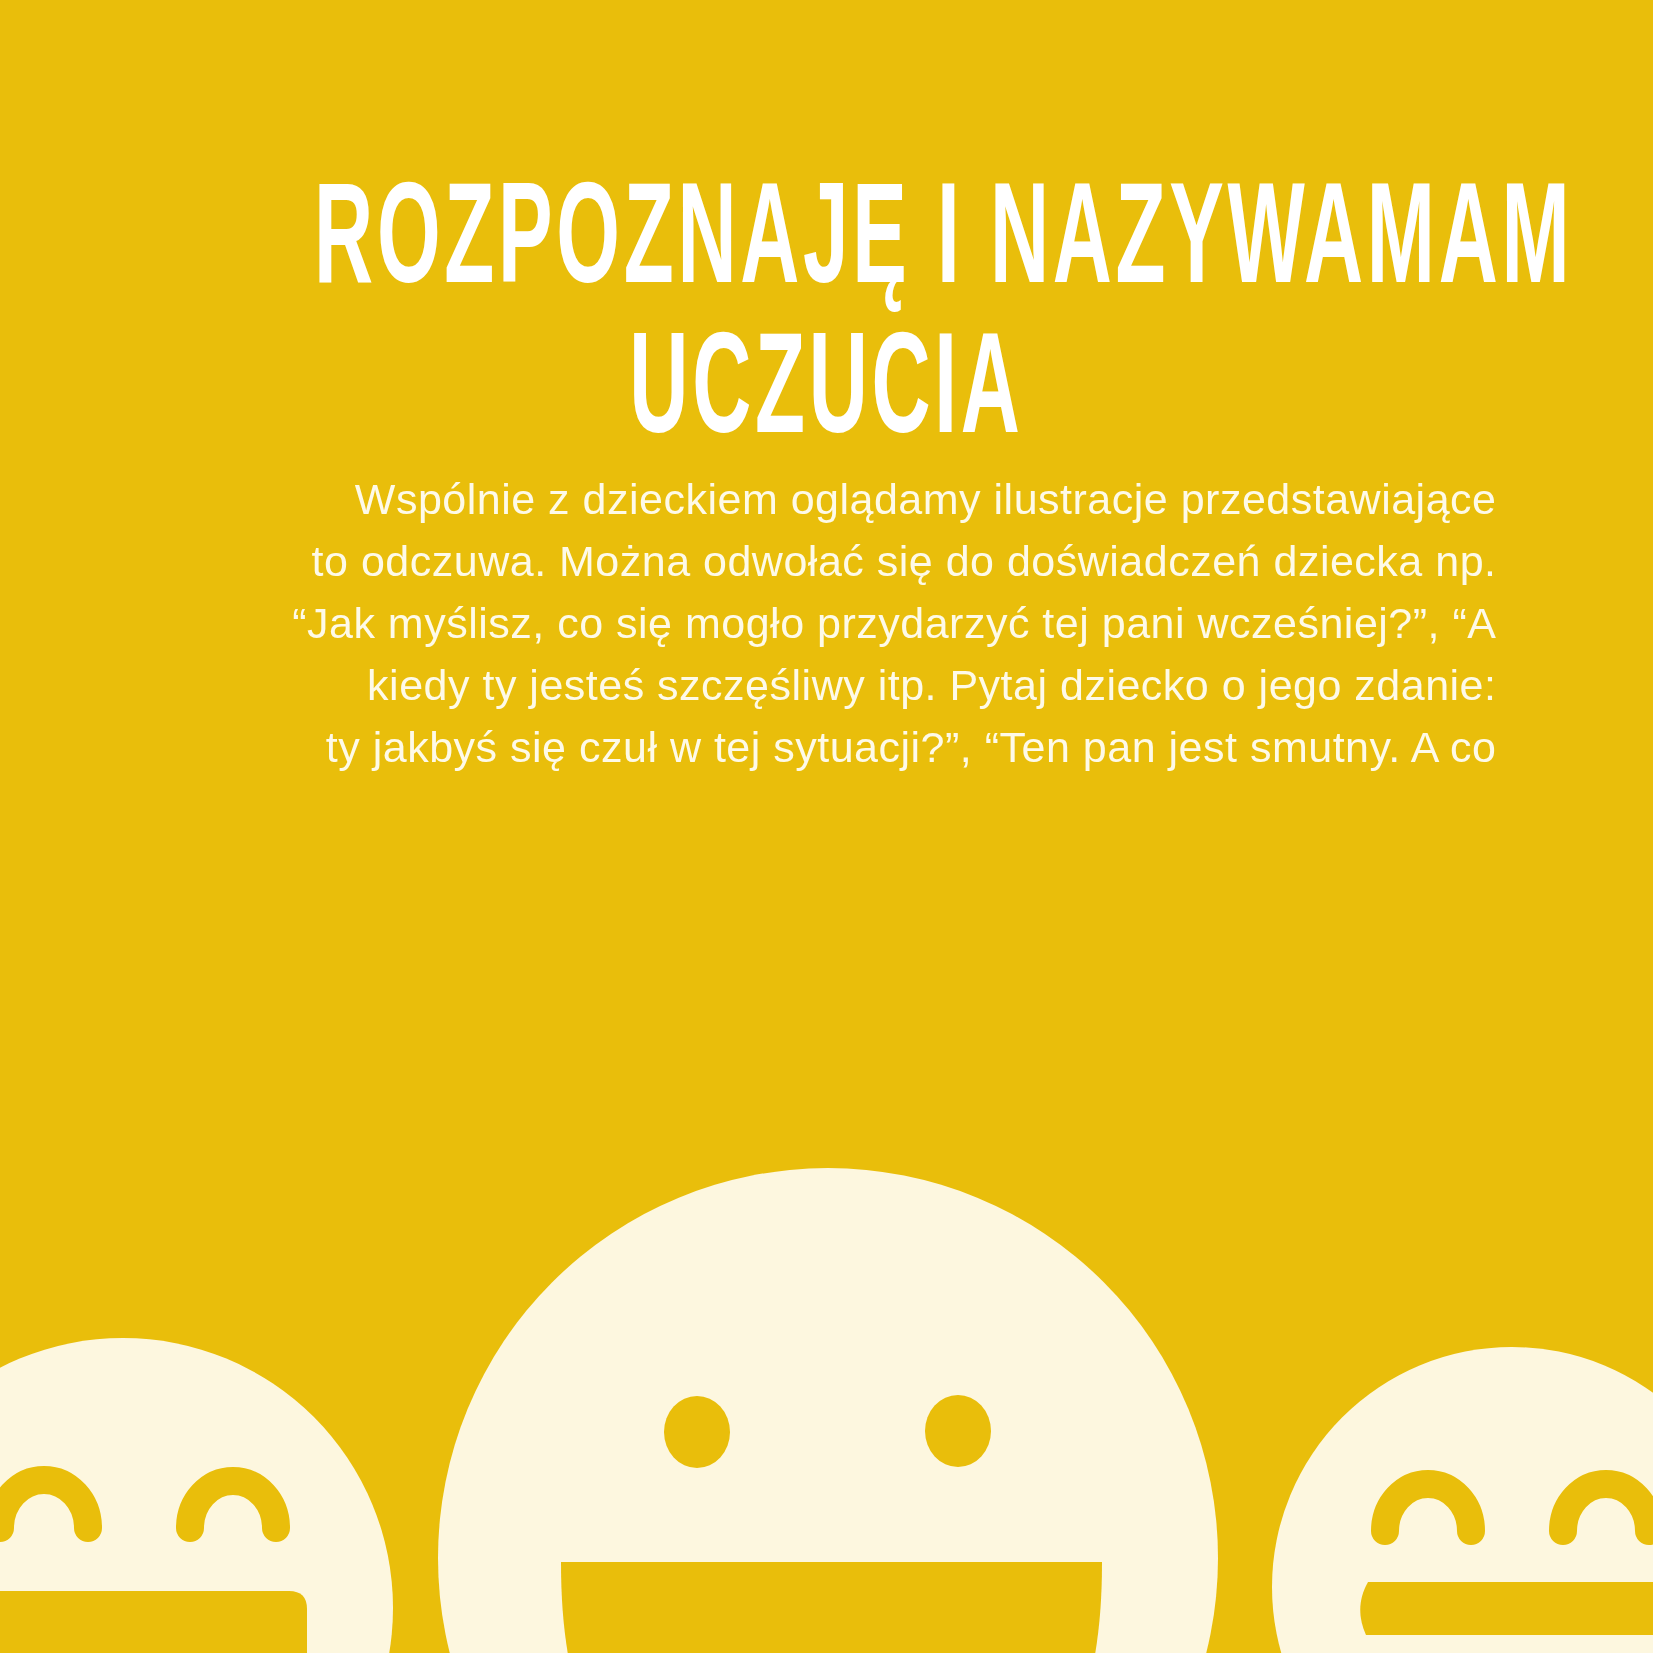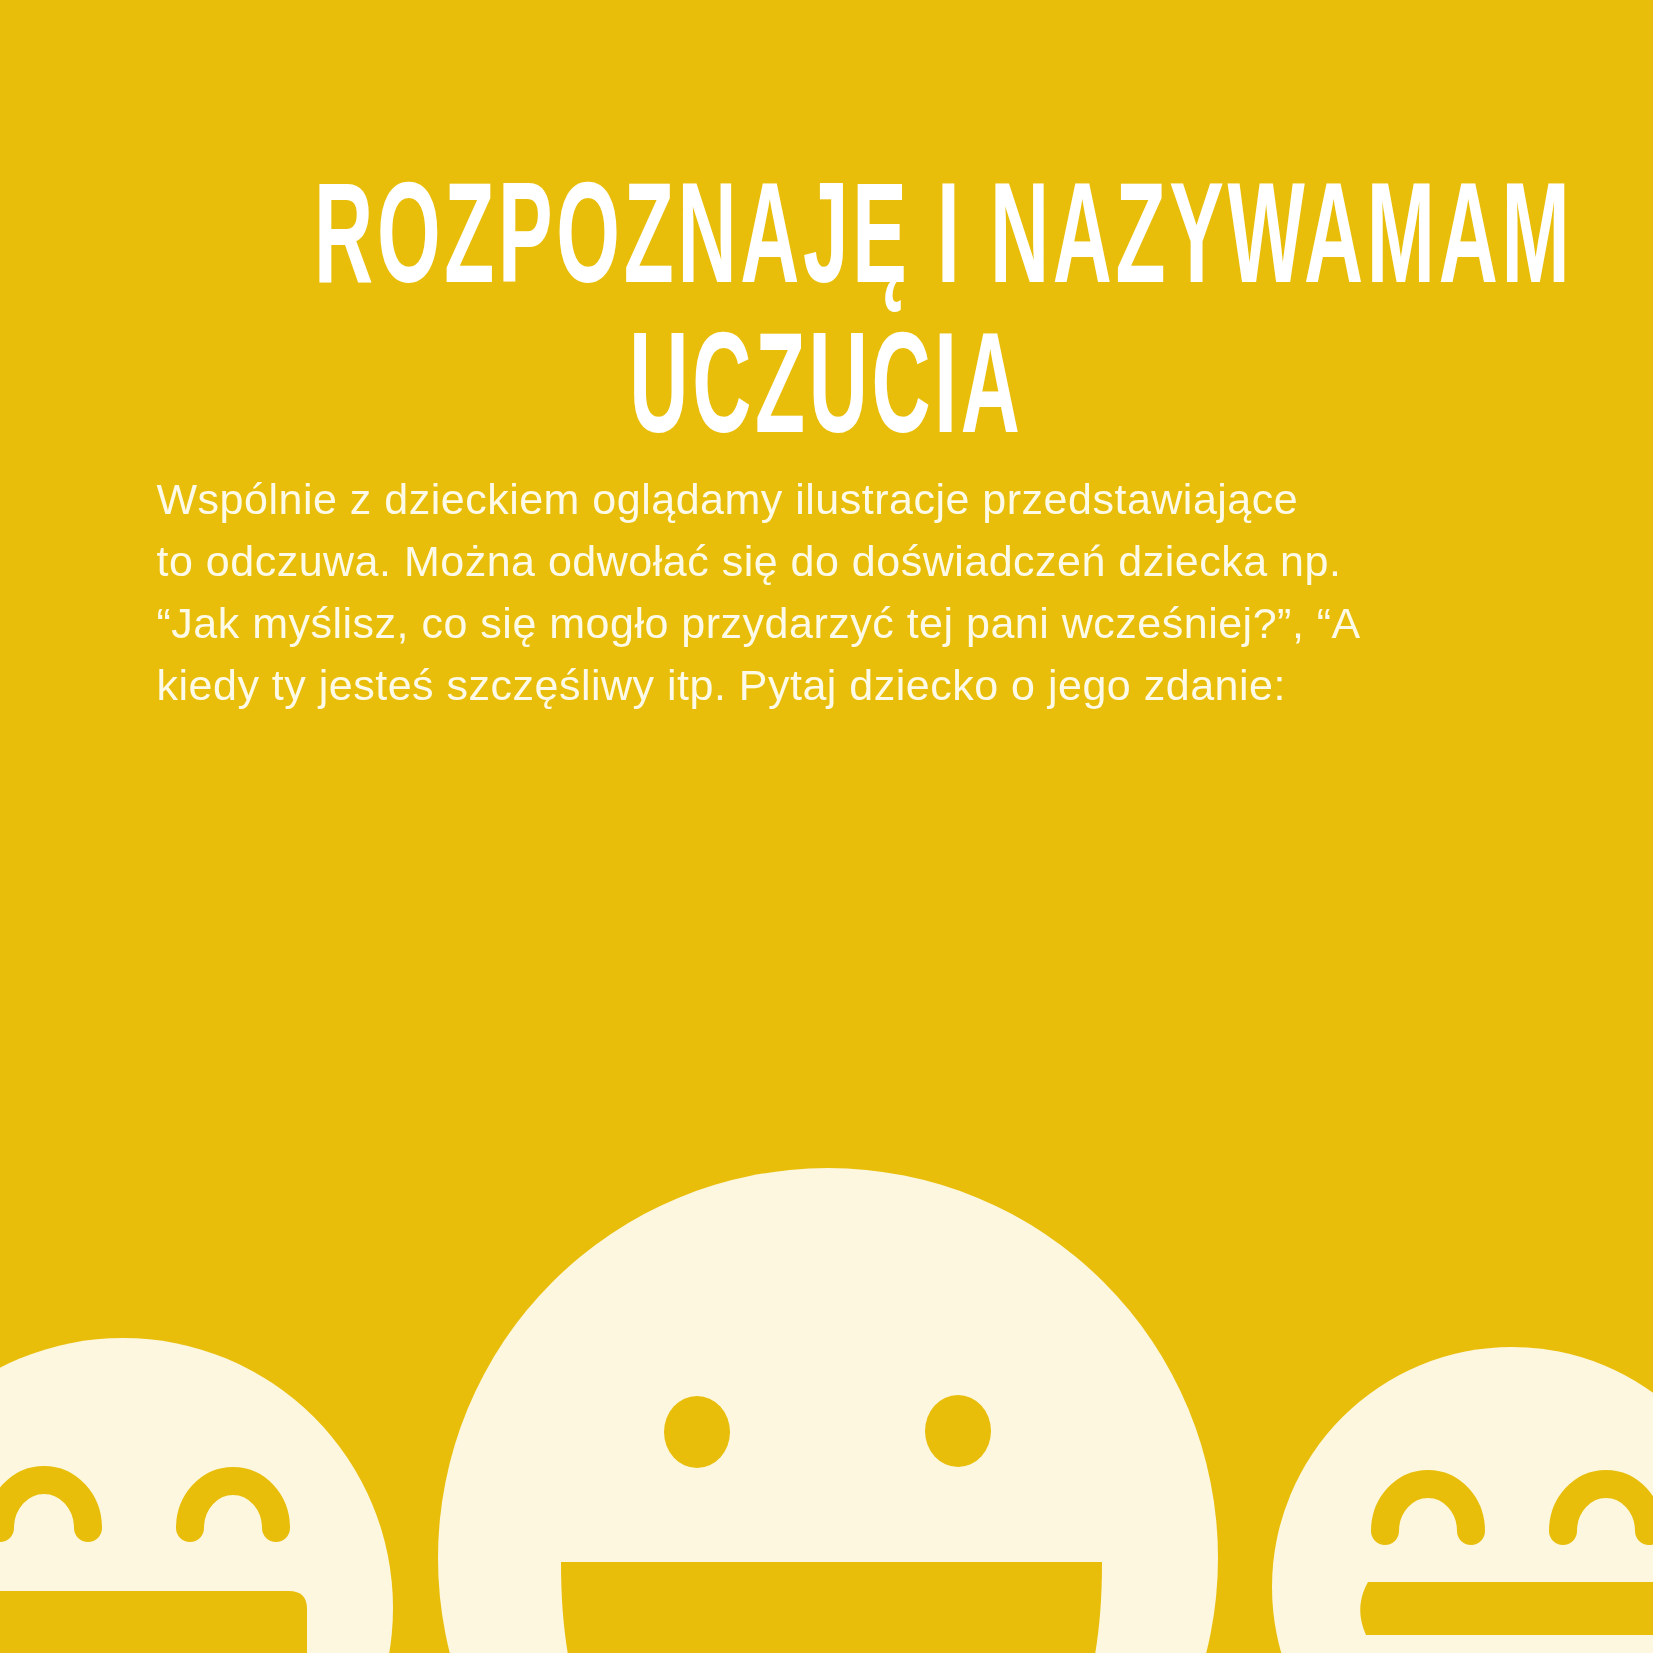--- a/index.html
+++ b/index.html
@@ -31,21 +31,21 @@
     transform: scaleX(0.62) scaleY(1.08);
     transform-origin: 50% 50%;
     white-space: nowrap;
   }
   
   .body-text {
     position: absolute;
     left: 50%; top: 468px;
     transform: translateX(-50%);
     width: 1340px;
-    text-align: left;
+    text-align: right;
     color: var(--body_color, #FEFAE8);
     font-weight: 300;
     font-size: 43px;
     line-height: 62px;
     letter-spacing: 0.5px;
   }
   .body-line { white-space: nowrap; }
   
   .faces {
     position: absolute;
@@ -71,20 +71,21 @@
   <h1 class="title">
     <span class="title-line">ROZPOZNAJĘ I NAZYWAMAM</span>
     <span class="title-line">UCZUCIA</span>
   </h1>
 
   <div class="body-text">
     <div class="body-line">Wspólnie z dzieckiem oglądamy ilustracje przedstawiające</div>
     <div class="body-line">to odczuwa. Można odwołać się do doświadczeń dziecka np.</div>
     <div class="body-line">“Jak myślisz, co się mogło przydarzyć tej pani wcześniej?”, “A</div>
     <div class="body-line">kiedy ty jesteś szczęśliwy itp.  Pytaj dziecko o jego zdanie:</div>
+    <div class="body-line">ty jakbyś się czuł w tej sytuacji?”, “Ten pan jest smutny. A co</div>
   </div>
 
   <svg class="faces" viewBox="0 0 1653 1653" aria-hidden="true">
 
     <g>
       <circle class="face-fill" cx="123" cy="1608" r="270"></circle>
       <path class="accent-stroke" d="M 0 1528 A 43 47 0 0 1 88 1528"></path>
       <path class="accent-stroke" d="M 190 1528 A 43 47 0 0 1 276 1528"></path>
       <path class="accent-fill" d="M -60 1591 H 289 Q 307 1591 307 1609 V 1700 H -60 Z"></path>
     </g>

